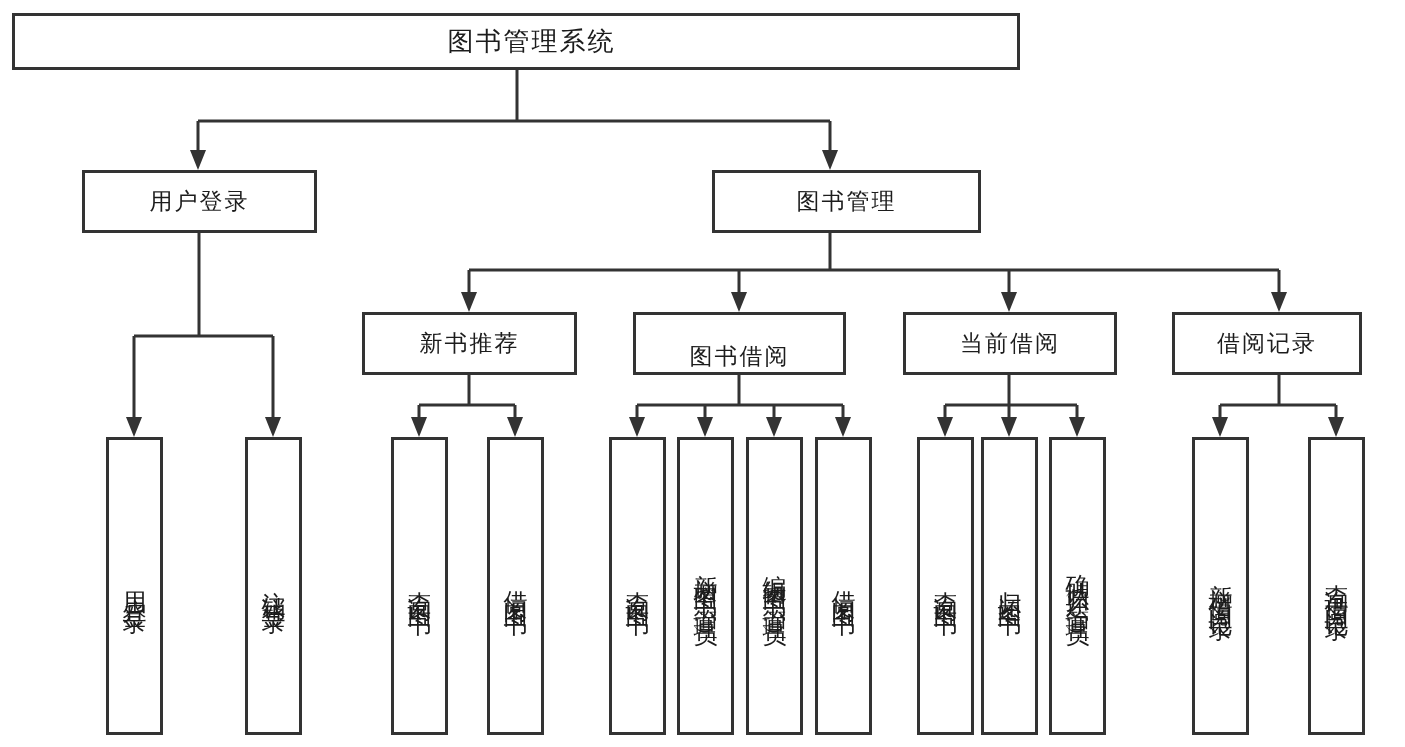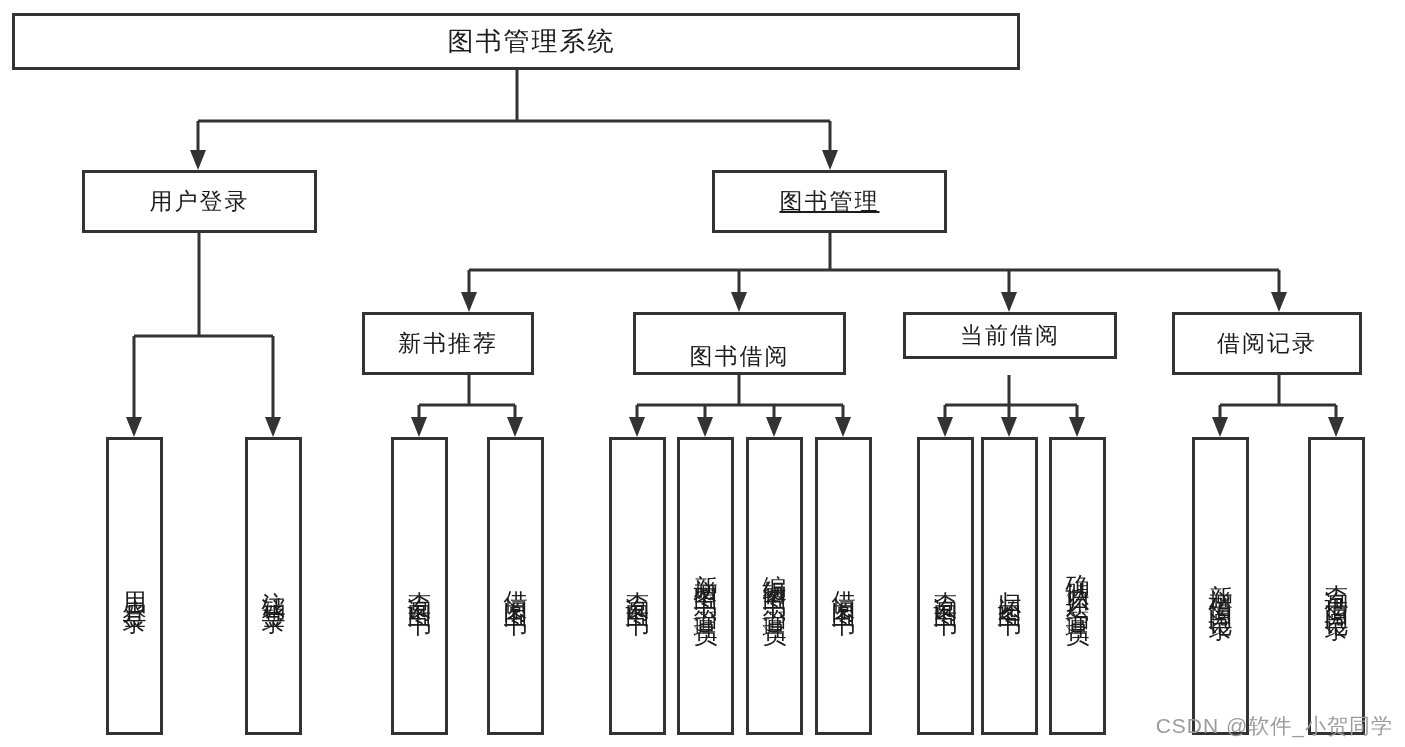--- a/index.html
+++ b/index.html
@@ -115,31 +115,31 @@
     <polygon points="1336,437 1328,417 1344,417"></polygon>
   </svg>
 
   <div class="node hbox root" style="left:12px; top:13px; width:1008px; height:57px;padding-left:31px;">
     <span>图书管理系统</span>
   </div>
 
   <div class="node hbox" style="left:82px; top:170px; width:235px; height:63px;">
     <span>用户登录</span>
   </div>
-  <div class="node hbox" style="left:712px; top:170px; width:235px; height:63px;text-decoration:underline;">
+  <div class="node hbox" style="left:712px; top:170px; width:269px; height:63px;">
     <span>图书管理</span>
   </div>
 
-  <div class="node hbox" style="left:362px; top:312px; width:172px; height:63px;">
+  <div class="node hbox" style="left:362px; top:312px; width:215px; height:63px;">
     <span>新书推荐</span>
   </div>
   <div class="node hbox" style="left:633px; top:312px; width:213px; height:63px;align-items:flex-end;">
     <span>图书借阅</span>
   </div>
-  <div class="node hbox" style="left:903px; top:312px; width:214px; height:47px;">
+  <div class="node hbox" style="left:903px; top:312px; width:214px; height:63px;">
     <span>当前借阅</span>
   </div>
   <div class="node hbox" style="left:1172px; top:312px; width:190px; height:63px;">
     <span>借阅记录</span>
   </div>
 
   <div class="node leaf" style="left:106px; top:437px; width:57px; height:298px;">
     <span>用户登录</span>
   </div>
   <div class="node leaf" style="left:245px; top:437px; width:57px; height:298px;">
@@ -176,14 +176,13 @@
     <span>确认归还（管理员）</span>
   </div>
 
   <div class="node leaf" style="left:1192px; top:437px; width:57px; height:298px;">
     <span>新增借阅记录</span>
   </div>
   <div class="node leaf" style="left:1308px; top:437px; width:57px; height:298px;">
     <span>查询借阅记录</span>
   </div>
 
-  <div class="watermark">CSDN @软件_小贺同学</div>
 </div>
 
 </body></html>

